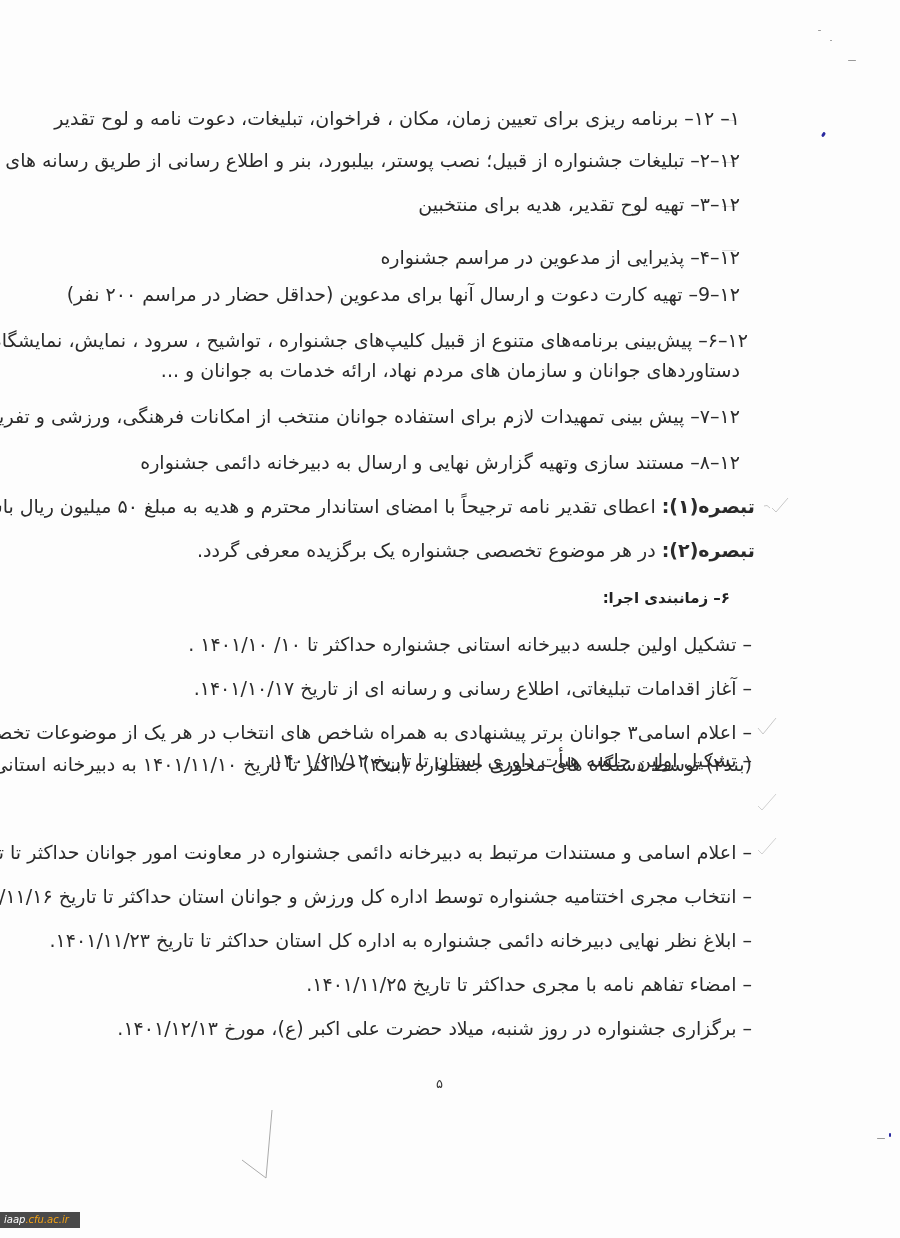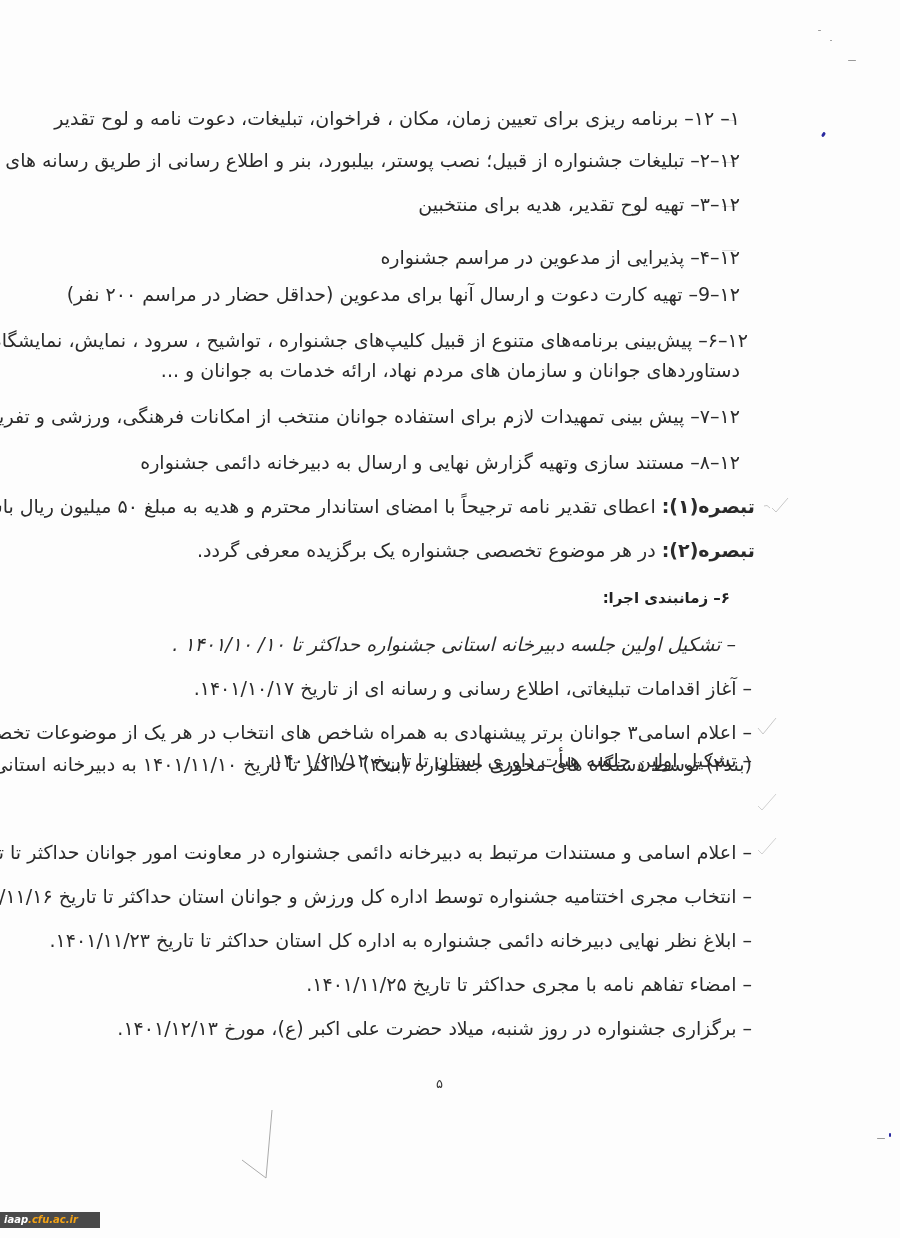--- a/index.html
+++ b/index.html
@@ -27,24 +27,24 @@
     position: absolute; height: 1px; background: #d8d8d8; width: 14px;
   }
   .check {
     position: absolute;
   }
   .page-number {
     position: absolute; font-size: 13px; color: #333;
   }
   .watermark {
     position: absolute; left: 0; top: 1212px;
-    width: 100px; height: 16px;
+    width: 80px; height: 16px;
     background: #4a4a4a;
     font-family: "DejaVu Sans", sans-serif;
-    font-size: 10px; font-weight: bold; font-style: italic;
+    font-size: 10px; font-weight: normal; font-style: italic;
     line-height: 16px; padding-left: 4px; box-sizing: border-box;
     color: #fff;
   }
   .watermark .accent { color: #f2a216; }
   .speck { position: absolute; background: #2a2aa0; border-radius: 2px; }
   .speck.grey { background: #999; }
 </style>
 </head>
 <body>
 
@@ -76,21 +76,21 @@
   </svg>
   <div class="line" style="right:145px; top:496px;">
     <span class="bold">تبصره(۱):</span><span> اعطای تقدیر نامه ترجیحاً با امضای استاندار محترم و هدیه به مبلغ ۵۰ میلیون ریال باشد.</span>
   </div>
   <div class="line" style="right:145px; top:540px;">
     <span class="bold">تبصره(۲):</span><span> در هر موضوع تخصصی جشنواره یک برگزیده معرفی گردد.</span>
   </div>
 
   <div class="line heading" style="right:170px; top:588px;">۶– زمانبندی اجرا:</div>
 
-  <div class="line" style="right:164px; top:634px;font-style:italic;">– تشکیل اولین جلسه دبیرخانه استانی جشنواره حداکثر تا ۱۰/ ۱۴۰۱/۱۰ .</div>
+  <div class="line" style="right:148px; top:634px;">– تشکیل اولین جلسه دبیرخانه استانی جشنواره حداکثر تا ۱۰/ ۱۴۰۱/۱۰ .</div>
   <div class="line" style="right:148px; top:678px;">– آغاز اقدامات تبلیغاتی، اطلاع رسانی و رسانه ای از تاریخ ۱۴۰۱/۱۰/۱۷.</div>
 
   <svg class="check" style="left:756px; top:716px;" width="22" height="22" viewBox="0 0 22 22">
     <path d="M2 12 L7 18 L20 2" stroke="#c8c8c8" stroke-width="1" fill="none"></path>
   </svg>
   <div class="line" style="right:148px; top:722px;text-align:right;">– اعلام اسامی۳ جوانان برتر پیشنهادی به همراه شاخص های انتخاب در هر یک از موضوعات تخصصی جشنواره</div>
   <div class="line" style="right:148px; top:754px;">(بند۲) توسط دستگاه های محوری جشنواره (بند۴) حداکثر تا تاریخ ۱۴۰۱/۱۱/۱۰ به دبیرخانه استانی جشنواره.</div>
 
   <svg class="check" style="left:756px; top:792px;" width="22" height="22" viewBox="0 0 22 22">
     <path d="M2 14 L6 18 L20 2" stroke="#d0d0d0" stroke-width="1" fill="none"></path>

